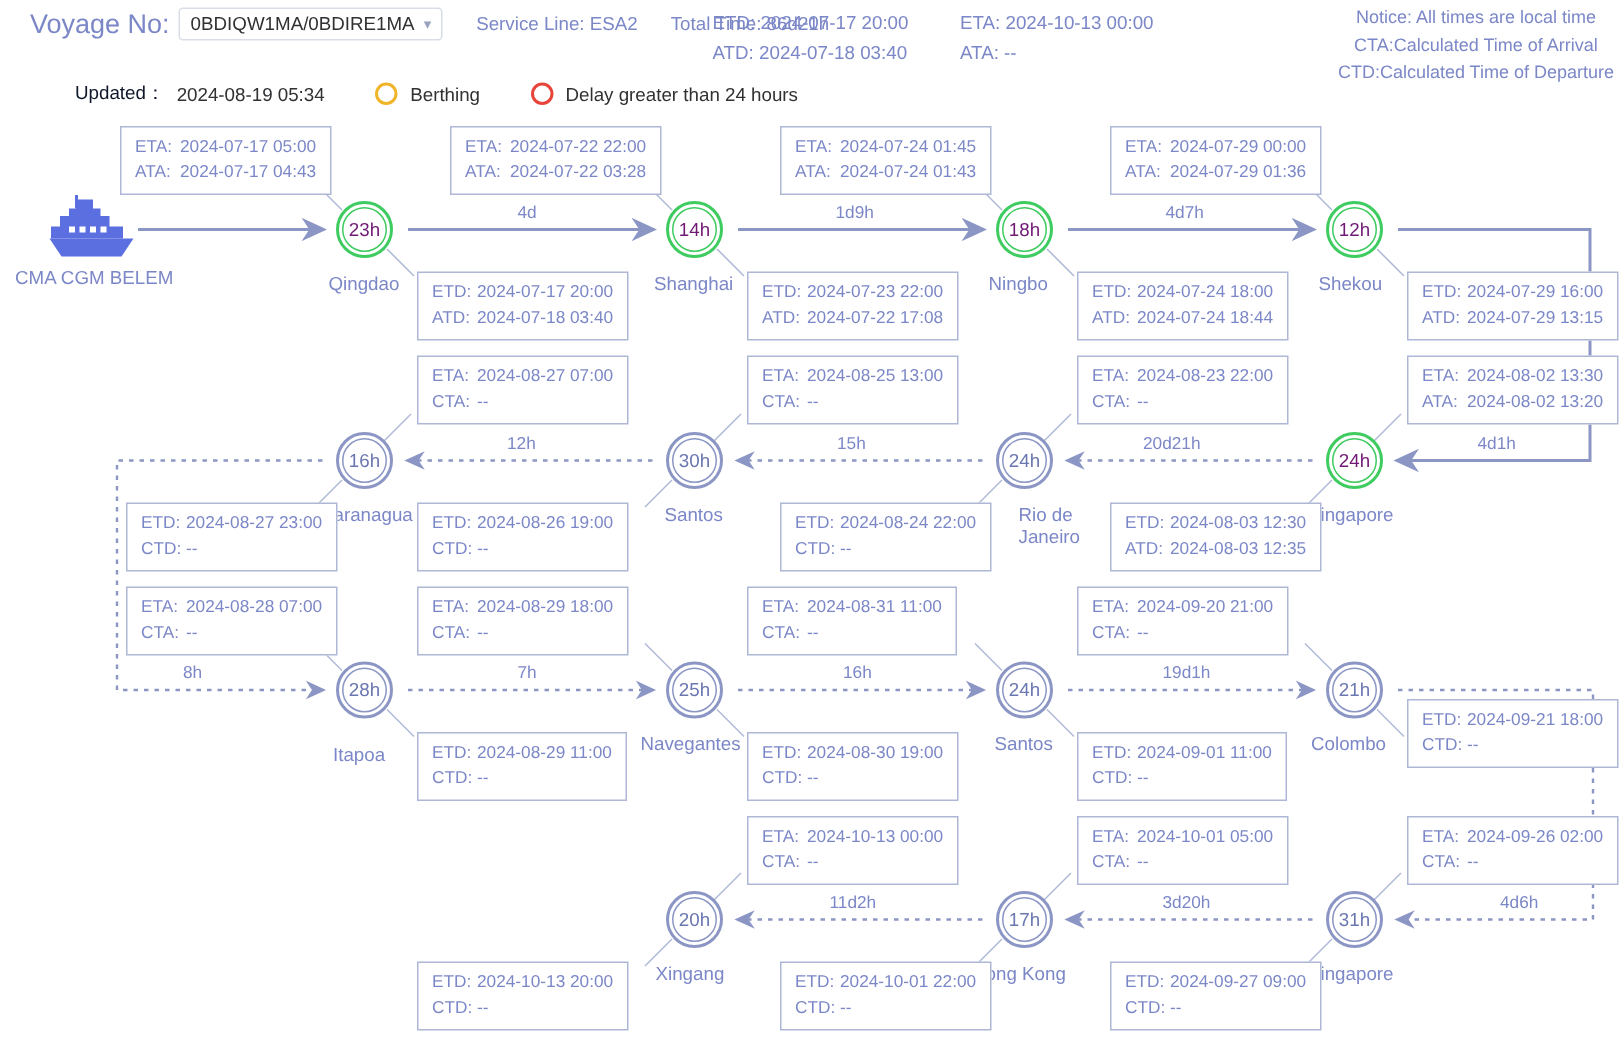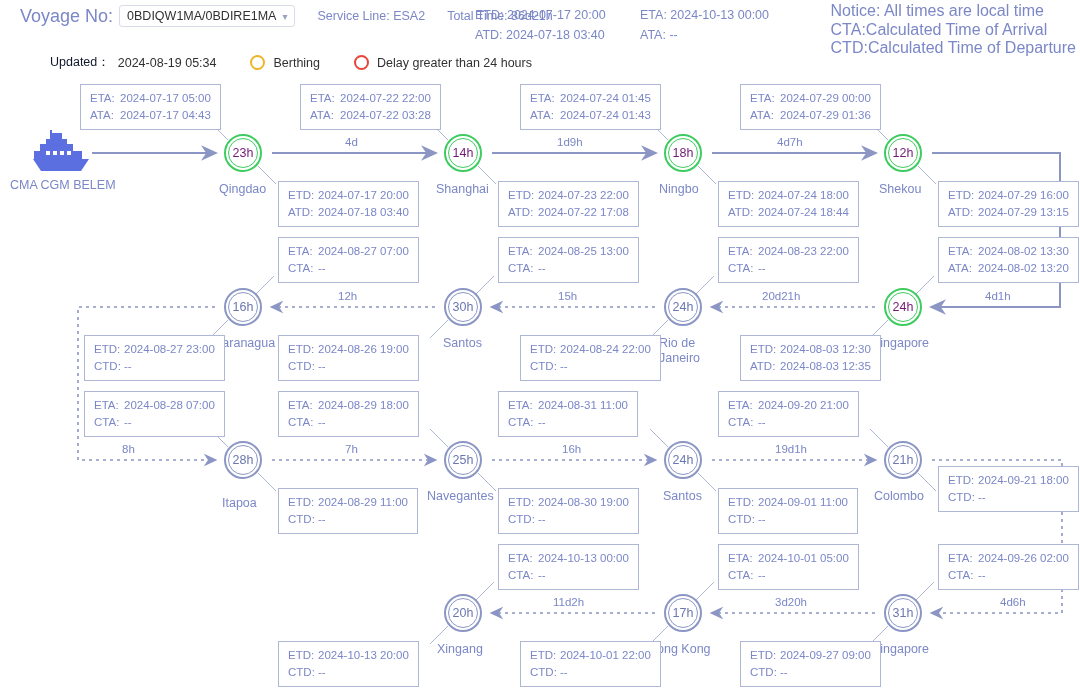--- a/index.html
+++ b/index.html
@@ -20,21 +20,21 @@
     display:inline-flex;align-items:center;justify-content:space-between;
     margin-left:6px;
     min-width:158px;height:22px;padding:0 7px;
     border:1px solid #d9dde8;border-radius:3px;background:#fff;
     color:#303133;font-size:12.5px;box-sizing:border-box;
   }
   .voyage-select .chev{font-size:10px;color:#9aa3bd;margin-left:6px;}
   .hdr-item{margin-left:22px;color:#7b87c7;font-size:12.5px;}
   .etd-col{position:absolute;left:475px;top:5px;font-size:12.5px;color:#7b87c7;line-height:20px;}
   .eta-col{position:absolute;left:640px;top:5px;font-size:12.5px;color:#7b87c7;line-height:20px;}
-  .notice{position:absolute;right:4px;top:2px;text-align:left;font-size:16px;color:#7b87c7;line-height:18.5px;}
+  .notice{position:absolute;right:4px;top:2px;text-align:center;font-size:12px;color:#7b87c7;line-height:18.5px;}
   .hdr-line2{position:absolute;left:16px;top:54px;display:flex;align-items:center;font-size:12.5px;color:#3b3f4a;}
   .hdr-line2 .upd-label{color:#0f172a;margin-left:34px;}
   .hdr-line2 .upd-val{color:#303133;margin-left:8px;}
   .legend{display:inline-flex;align-items:center;margin-left:34px;}
   .legend .ring{width:15px;height:15px;border-radius:50%;border:2px solid #f0b429;margin-right:8px;box-sizing:border-box;}
   .legend .ring.red{border-color:#e8443a;}
   .legend span{color:#303133;font-size:12.5px;}
 
   
   .canvas{position:absolute;left:0;top:78px;width:1080px;height:615px;}
@@ -242,21 +242,21 @@
     <div><span class="k">ATA:</span><span>2024-08-02 13:20</span></div>
   </div>
   <div class="infobox" style="left:740px;top:257px;">
     <div><span class="k">ETD:</span><span>2024-08-03 12:30</span></div>
     <div><span class="k">ATD:</span><span>2024-08-03 12:35</span></div>
   </div>
 
   <div class="node" style="left:683px;top:229px;">
       <span>24h</span>
     </div>
-  <div class="node-label" style="left:659px;top:258px;"><span style="display:inline-block;width:44px;white-space:normal;">Rio de Janeiro</span></div>
+  <div class="node-label" style="left:659px;top:258px;"><span style="display:inline-block;width:44px;white-space:normal;margin-left:20px;">Rio de Janeiro</span></div>
   <div class="infobox" style="left:718px;top:159px;">
     <div><span class="k">ETA:</span><span>2024-08-23 22:00</span></div>
     <div><span class="k">CTA:</span><span>--</span></div>
   </div>
   <div class="infobox" style="left:520px;top:257px;">
     <div><span class="k">ETD:</span><span>2024-08-24 22:00</span></div>
     <div><span class="k">CTD:</span><span>--</span></div>
   </div>
 
   <div class="node" style="left:463px;top:229px;">

